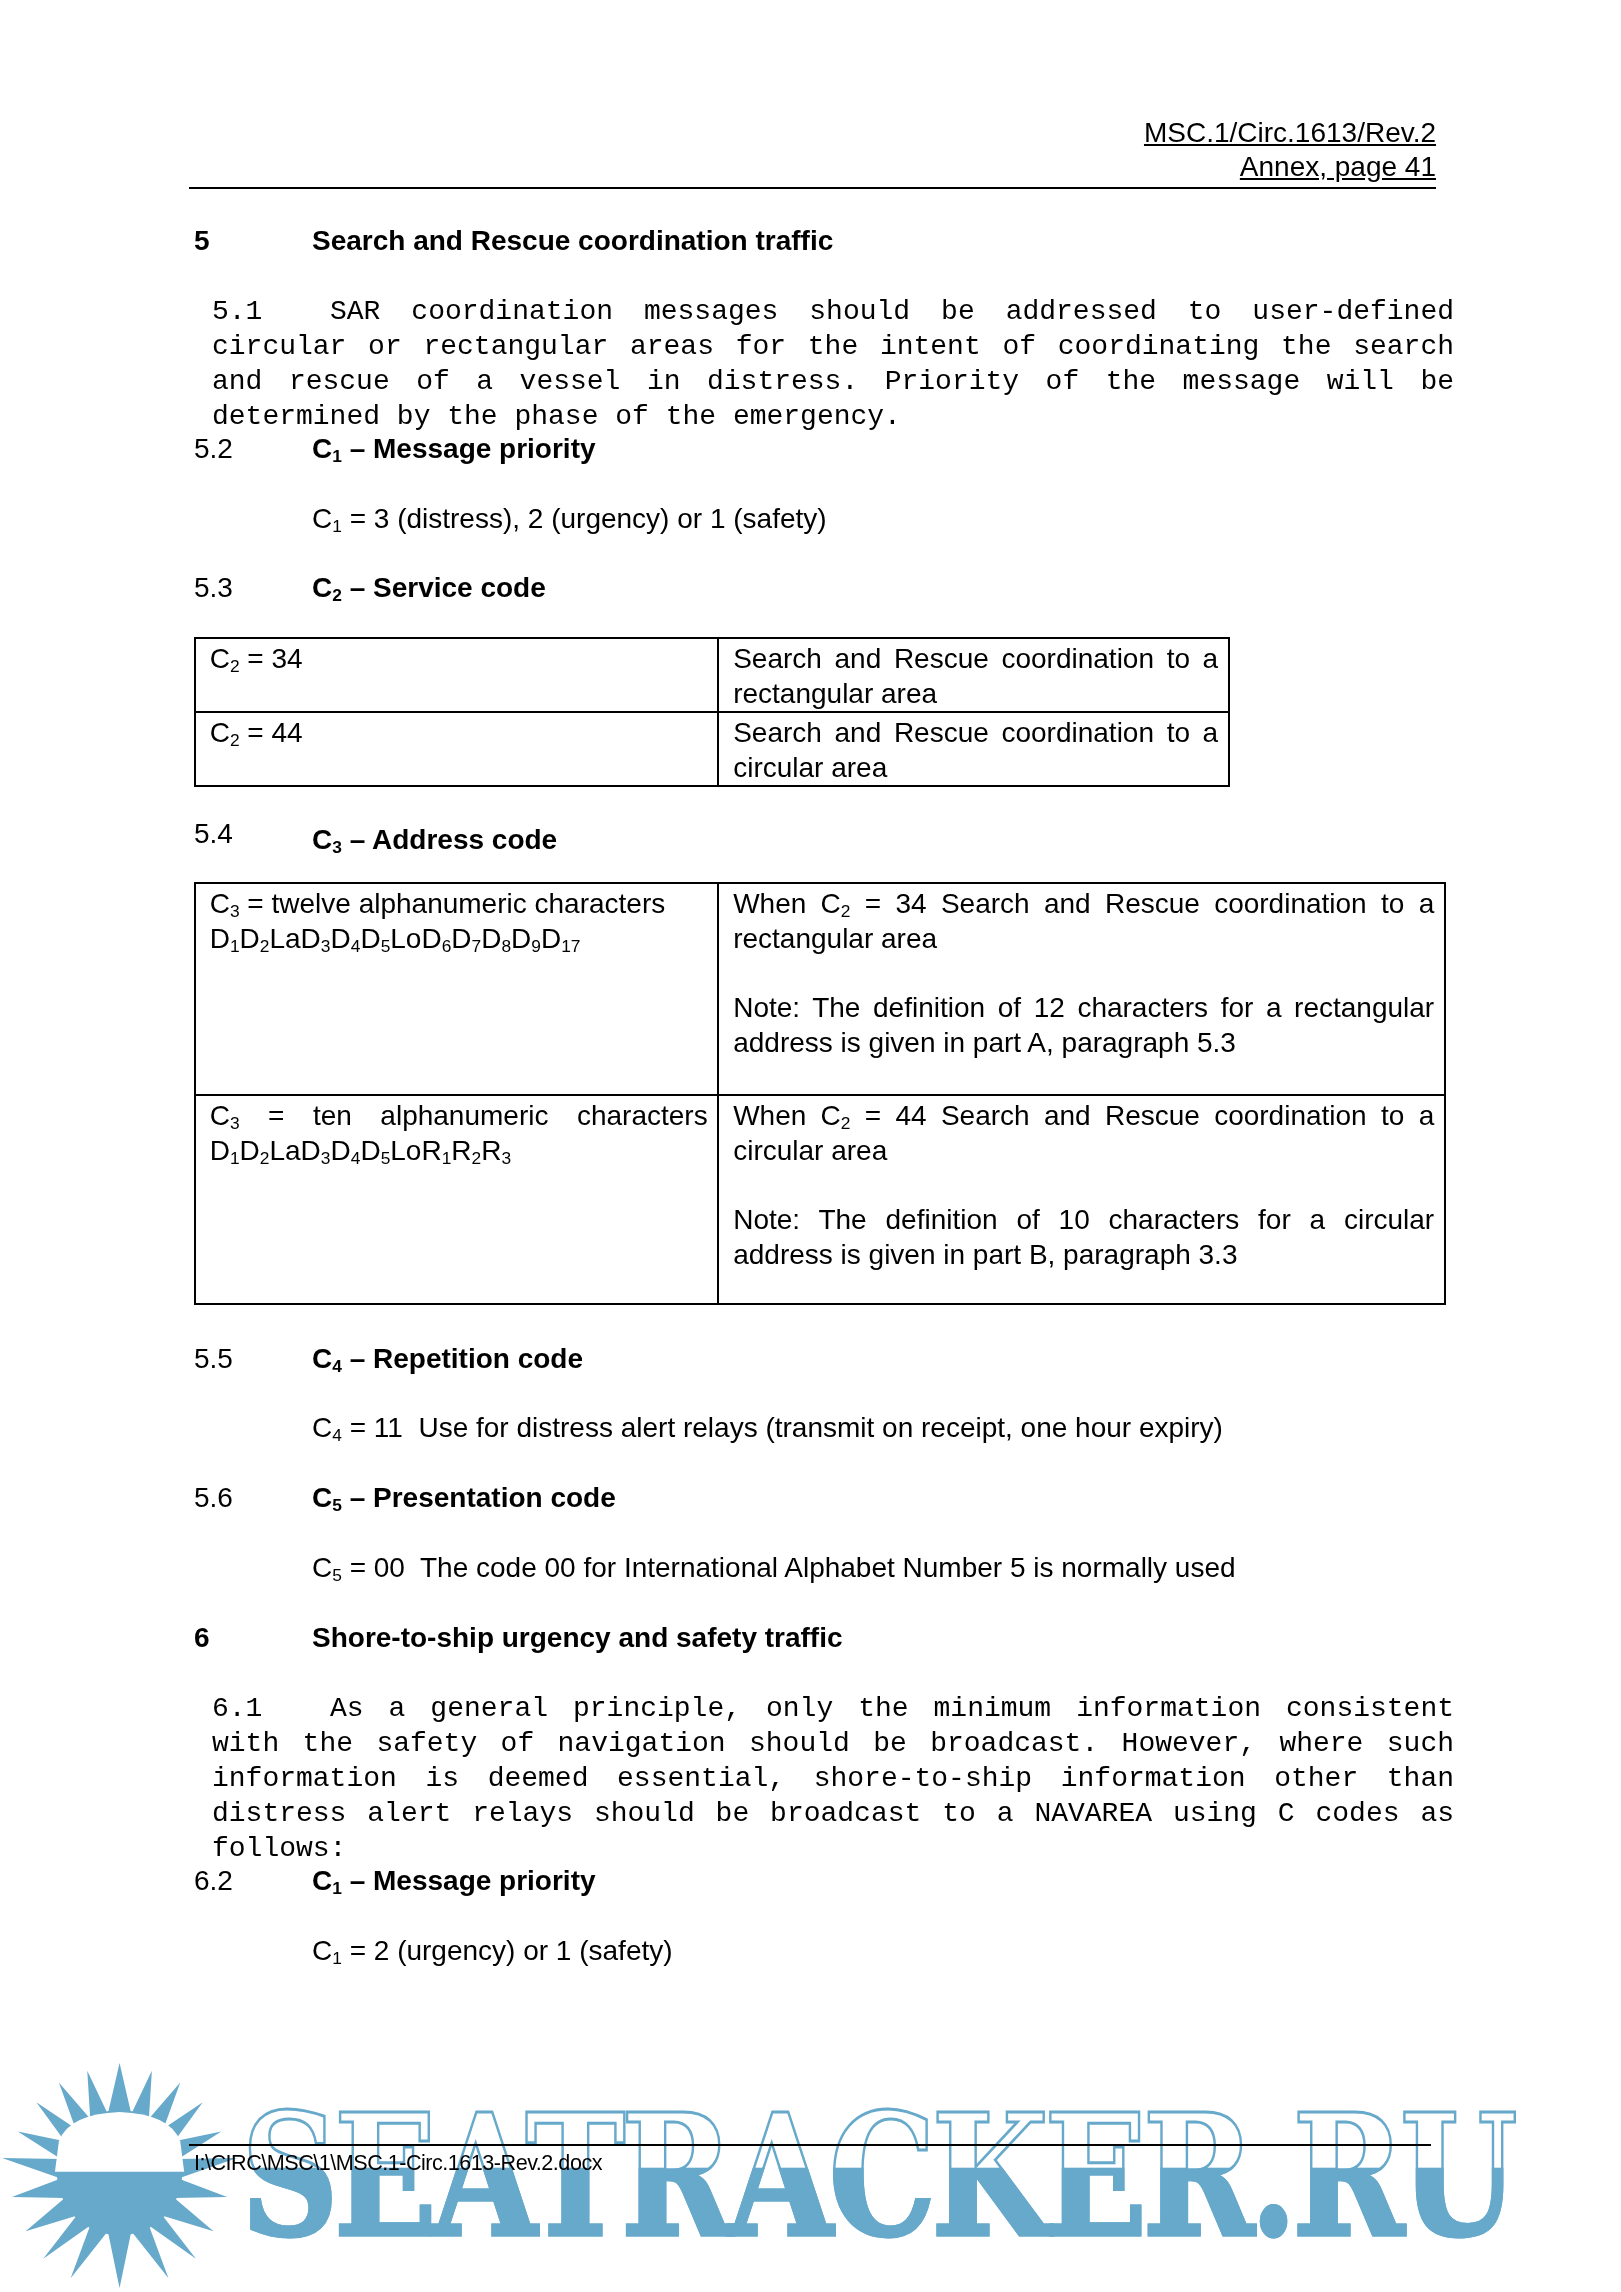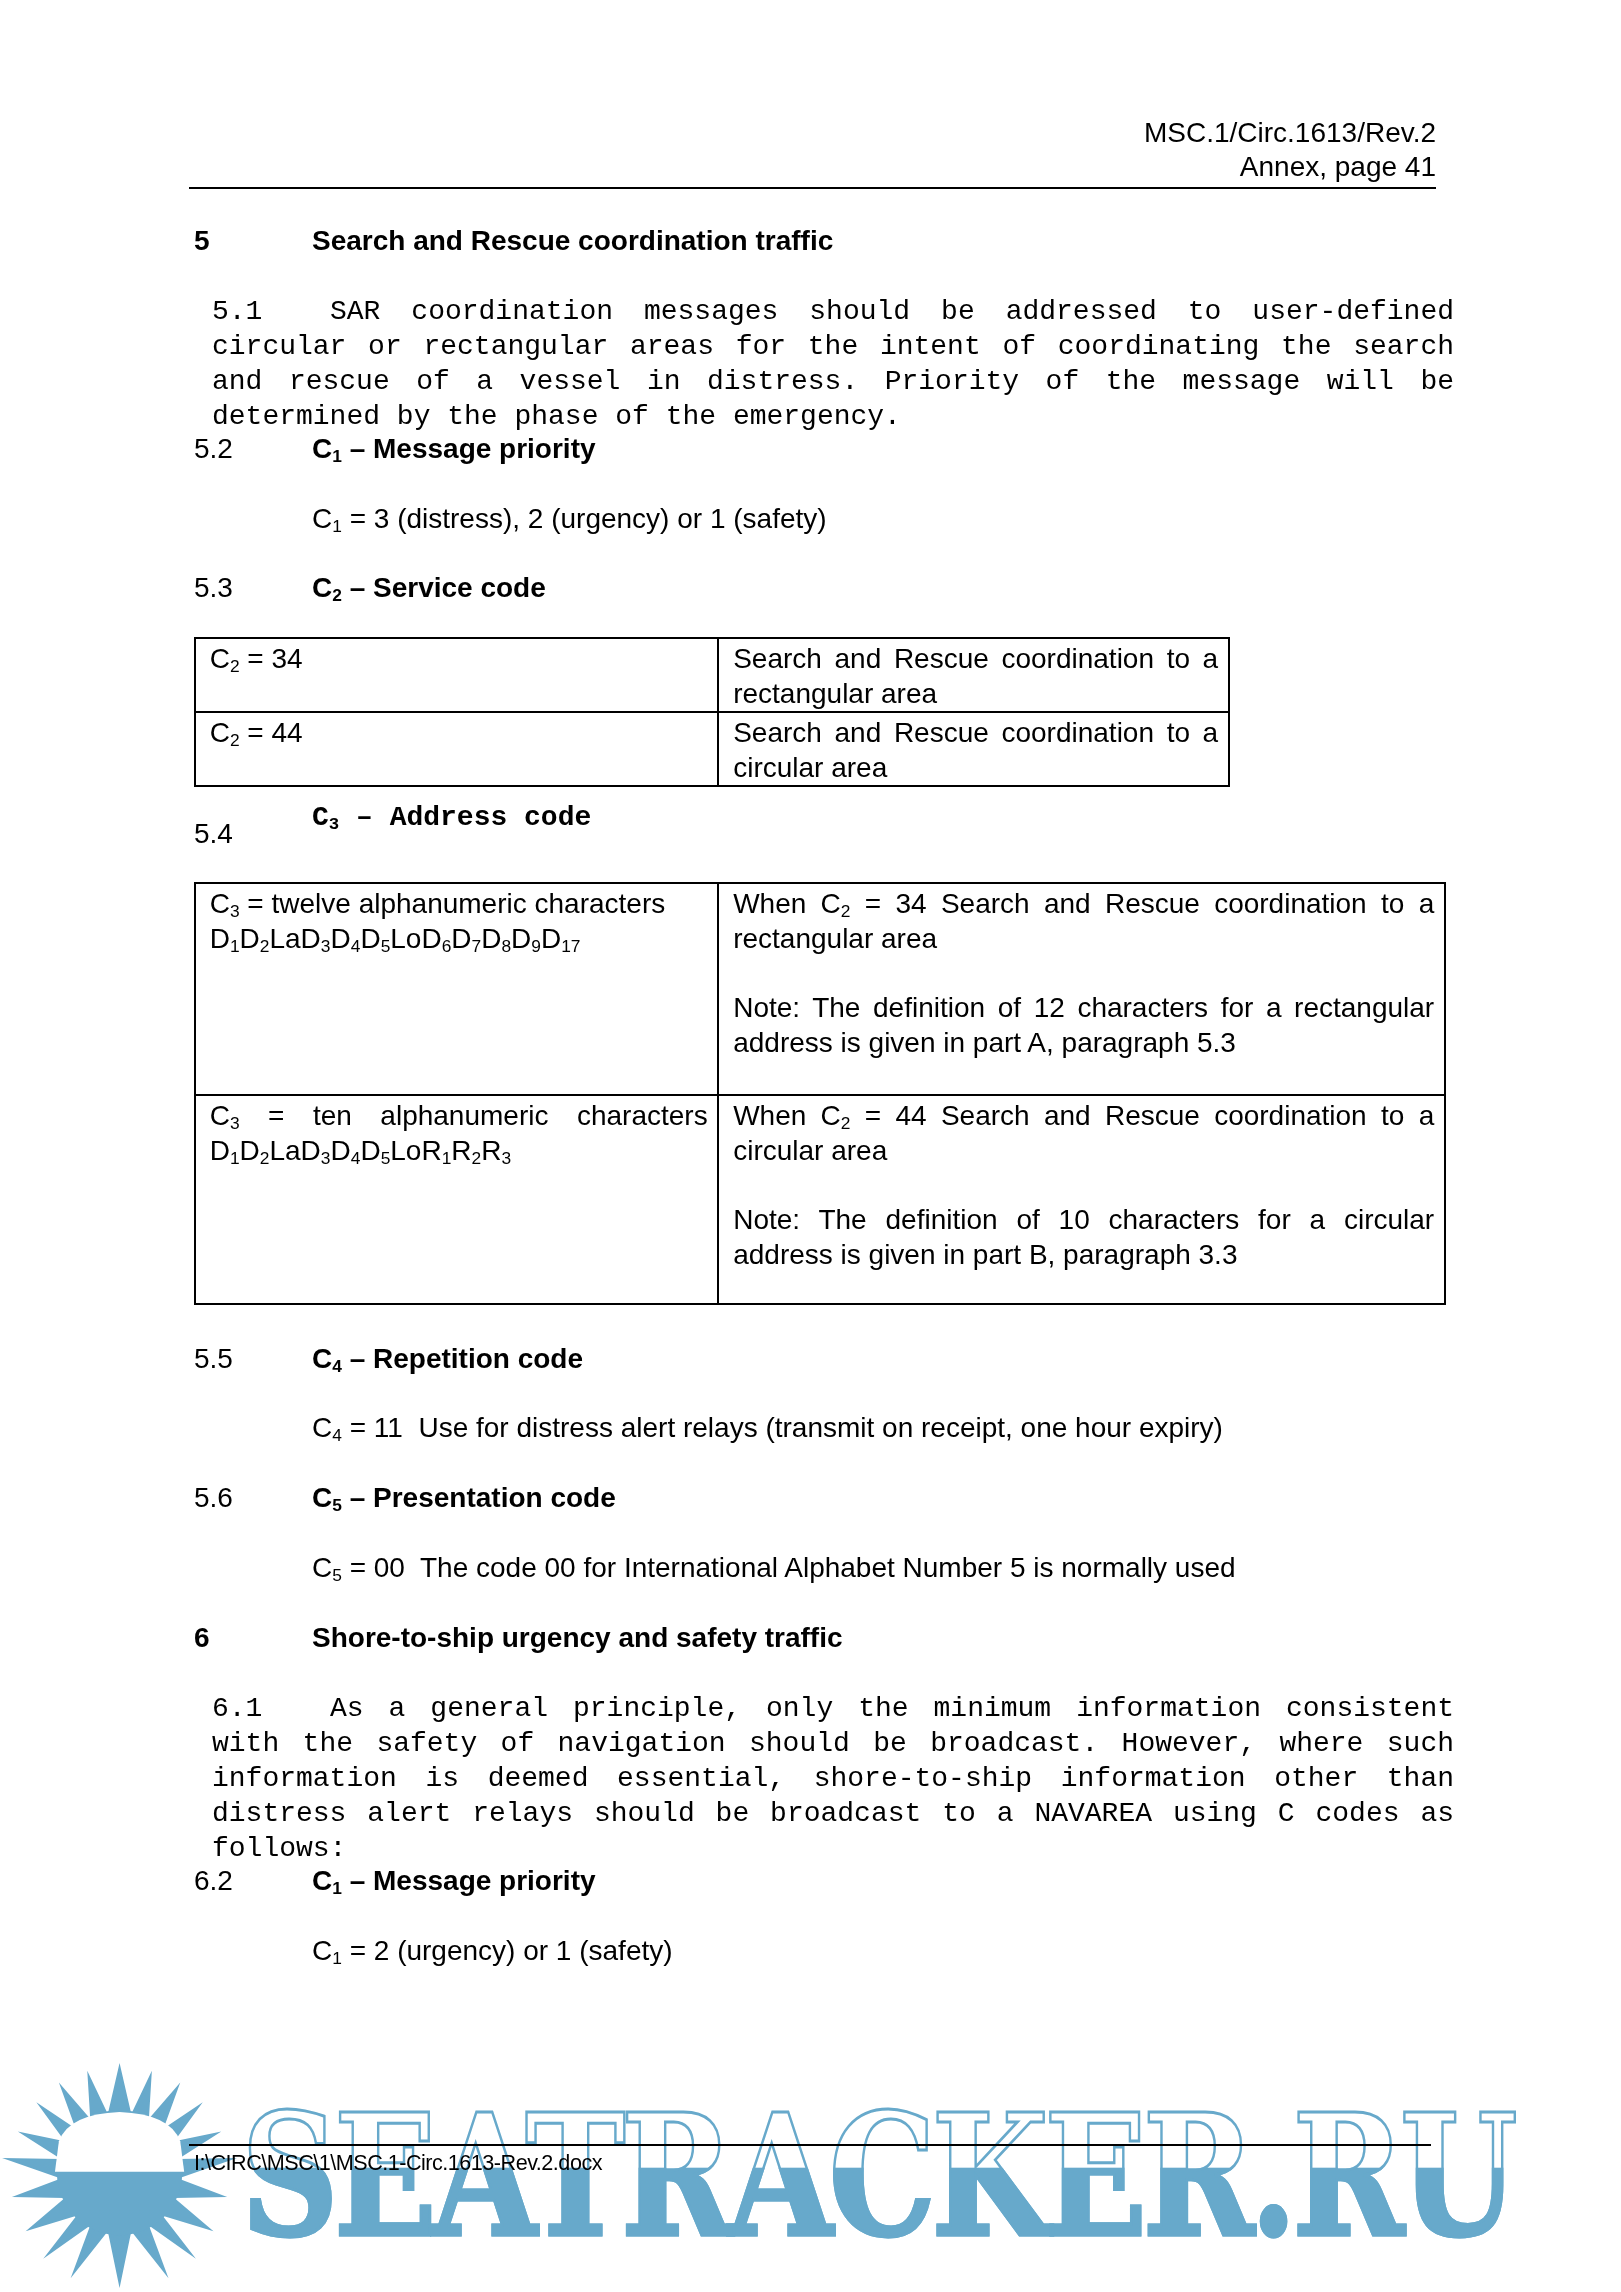--- a/index.html
+++ b/index.html
@@ -45,21 +45,21 @@
     transform: scaleX(0.82) scaleY(1.02); transform-origin: left top;
     background: linear-gradient(to bottom, #ffffff 0%, #ffffff 45%, #67a9cb 45%, #67a9cb 100%);
     -webkit-background-clip: text; background-clip: text;
     -webkit-text-stroke: 2.9px #67a9cb;
     white-space: nowrap;
   }
 </style>
 </head>
 <body>
 
-<div class="abs hdr" style="top:116px;">
+<div class="abs hdr" style="top:116px;text-decoration:underline;">
   <div>MSC.1/Circ.1613/Rev.2</div>
   <div>Annex, page 41</div>
 </div>
 <div class="abs hdr-line"></div>
 
 <div class="abs num bold" style="top:225px;">5</div>
 <div class="abs ind bold" style="top:225px;">Search and Rescue coordination traffic</div>
 
 <div class="abs para" style="top:294px;">
   <span class="lead">5.1</span><span>SAR coordination messages should be addressed to user-defined circular or rectangular areas for the intent of coordinating the search and rescue of a vessel in distress. Priority of the message will be determined by the phase of the emergency.</span>
@@ -85,21 +85,21 @@
     <td class="c2">Search and Rescue coordination to a rectangular area</td>
   </tr>
   <tr style="height:69px;">
     <td><span>C</span><sub>2</sub><span> = 44</span></td>
     <td class="c2">Search and Rescue coordination to a circular area</td>
   </tr>
 </tbody>
   </table>
 
 <div class="abs num" style="top:818px;">5.4</div>
-<div class="abs ind bold" style="top:802px;font-family:Liberation Mono, monospace;">
+<div class="abs ind bold" style="top:824px;">
   <span>C</span><sub>3</sub><span> – Address code</span>
 </div>
 
 <table class="grid" style="left:194px; top:882px; width:1252px;">
   <tbody>
       <tr style="height:212px;">
     <td style="width:498px;">
       <div>C<sub>3</sub><span> = twelve alphanumeric characters</span></div>
       <div>D<sub>1</sub>D<sub>2</sub>LaD<sub>3</sub>D<sub>4</sub>D<sub>5</sub>LoD<sub>6</sub>D<sub>7</sub>D<sub>8</sub>D<sub>9</sub>D<sub>17</sub></div>
     </td>

